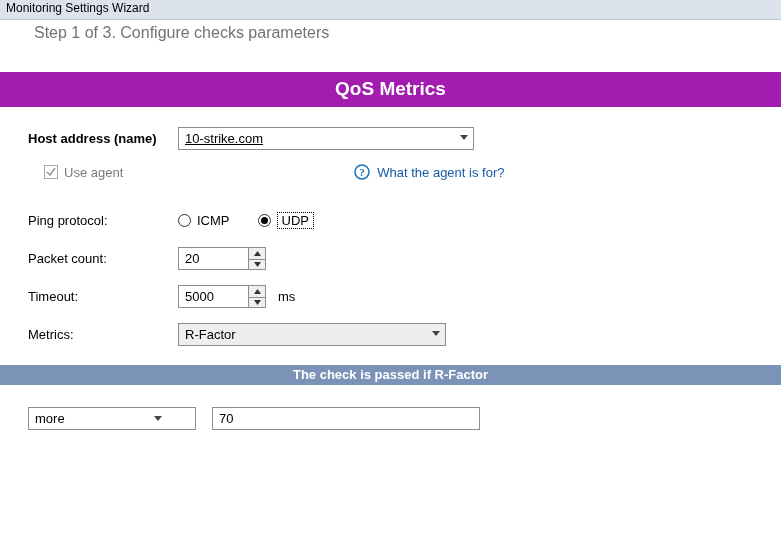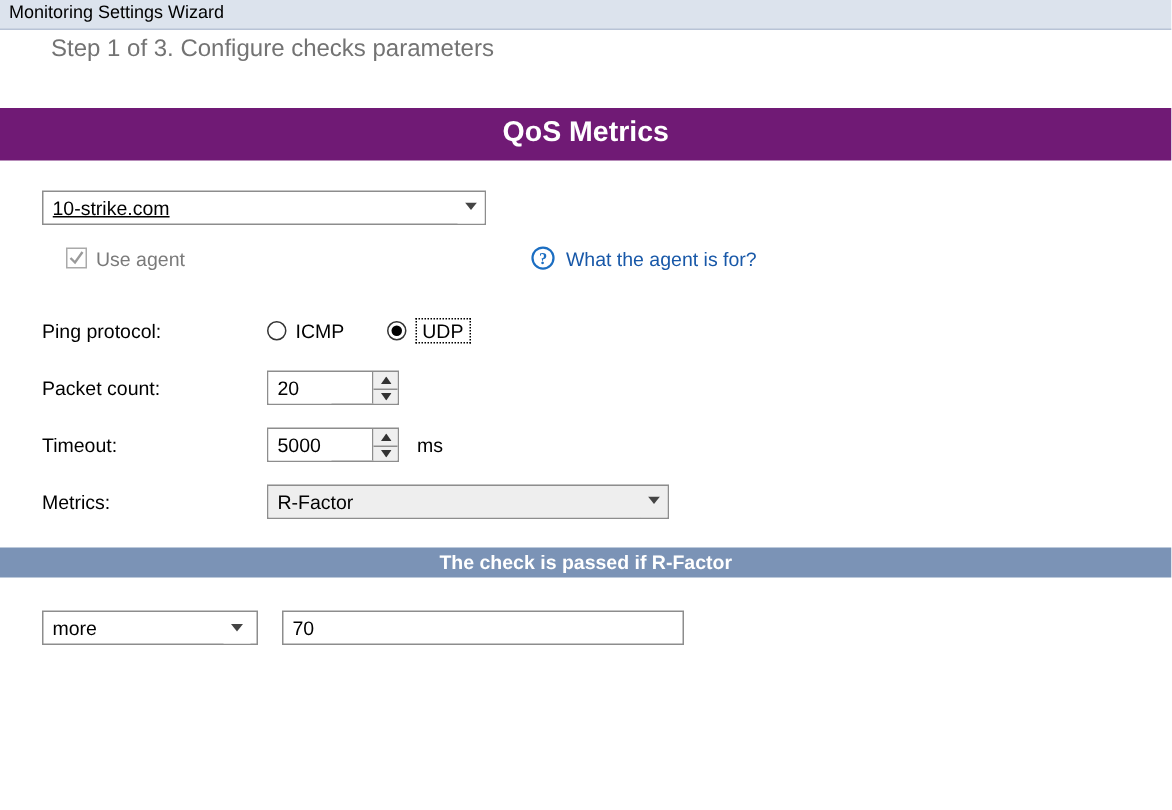--- a/index.html
+++ b/index.html
@@ -19,21 +19,21 @@
     font-size: 12px;
     color: #000;
     border-bottom: 1px solid #b8c3d6;
   }
   .step-header {
     padding: 4px 28px 30px 34px;
     color: #737373;
     font-size: 16px;
   }
   .banner {
-    background: #701a75;
+    background: #a21caf;
     color: #fff;
     text-align: center;
     font-weight: 700;
     font-size: 19px;
     padding: 6px 0 7px 0;
   }
   .sub-banner {
     background: #7b93b6;
     color: #fff;
     text-align: center;
@@ -159,20 +159,21 @@
   <span>Step 1 of 3. Configure checks parameters</span>
 </div>
 
 <div class="banner">
   <span>QoS Metrics</span>
 </div>
 
 <div class="form-body">
 
   <div class="row">
+    <div class="label-col bold">Host address (name)</div>
     <div class="combo" style="width:296px">
       <input class="combo-input" style="width: 276px; text-decoration: underline;" value="10-strike.com">
       <div class="combo-btn">
         <svg width="8" height="6" viewBox="0 0 8 6">
             <path d="M0 0 L8 0 L4 5 Z" fill="#444"></path>
           </svg>
       </div>
     </div>
   </div>
 
@@ -259,21 +260,21 @@
     </div>
   </div>
 
 </div>
 
 <div class="sub-banner">
   <span>The check is passed if R-Factor</span>
 </div>
 
 <div class="condition-body">
-  <div class="combo" style="width:144px">
+  <div class="combo" style="width:168px">
     <input class="combo-input" style="width: 120px;" readonly="" value="more">
     <div class="combo-btn">
       <svg width="8" height="6" viewBox="0 0 8 6">
           <path d="M0 0 L8 0 L4 5 Z" fill="#444"></path>
         </svg>
     </div>
   </div>
   <input class="text-input" style="width: 268px;" value="70">
 </div>
 

